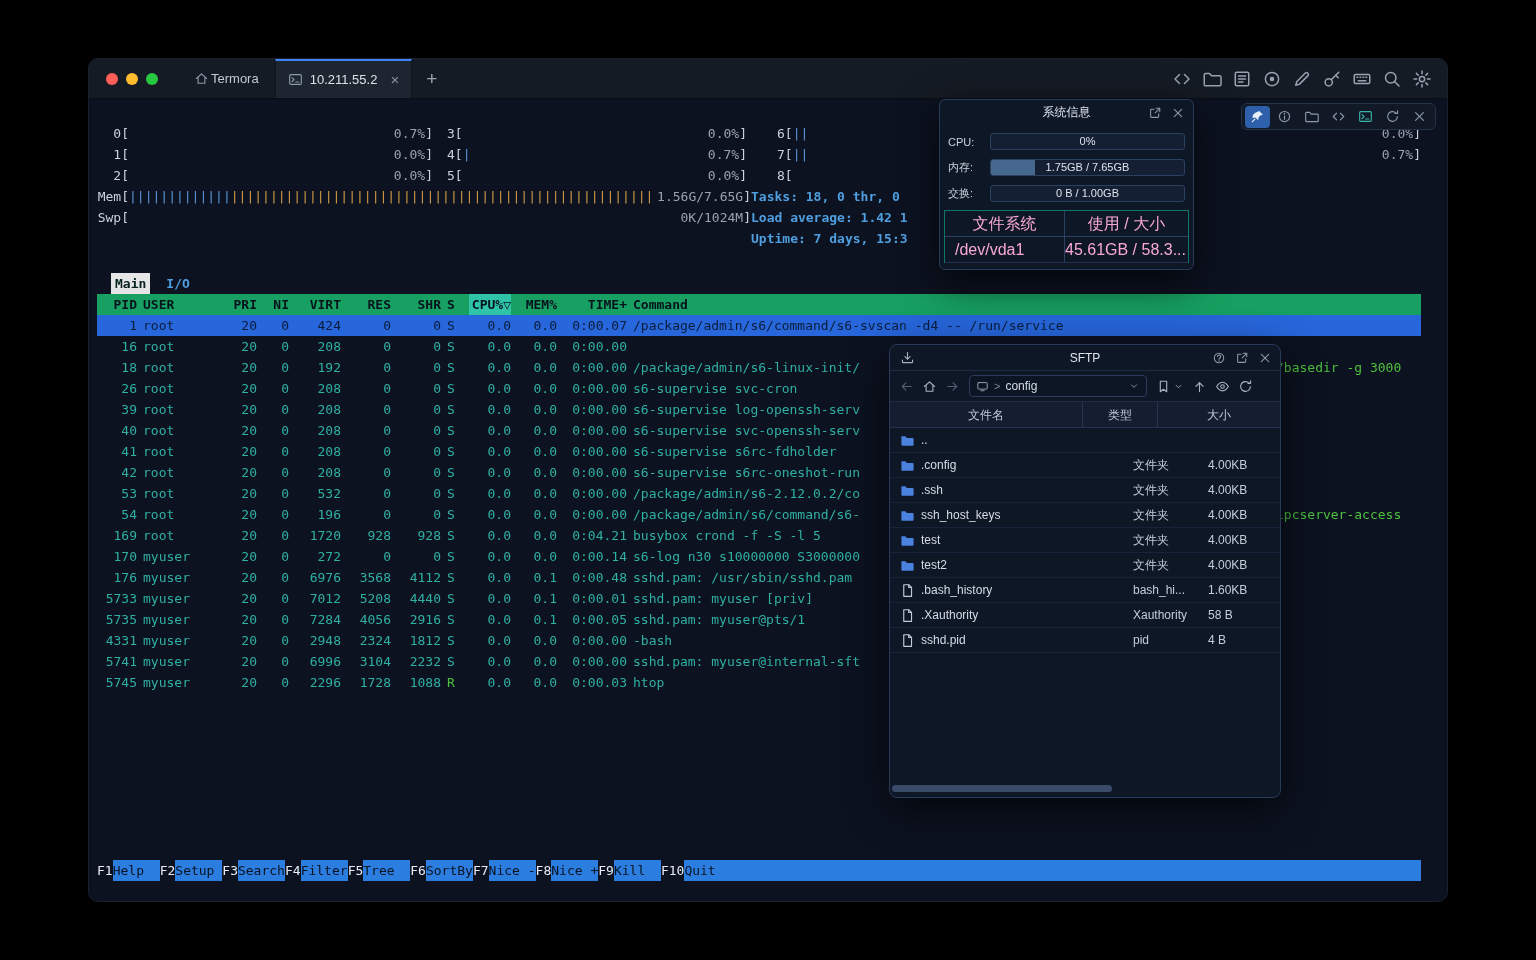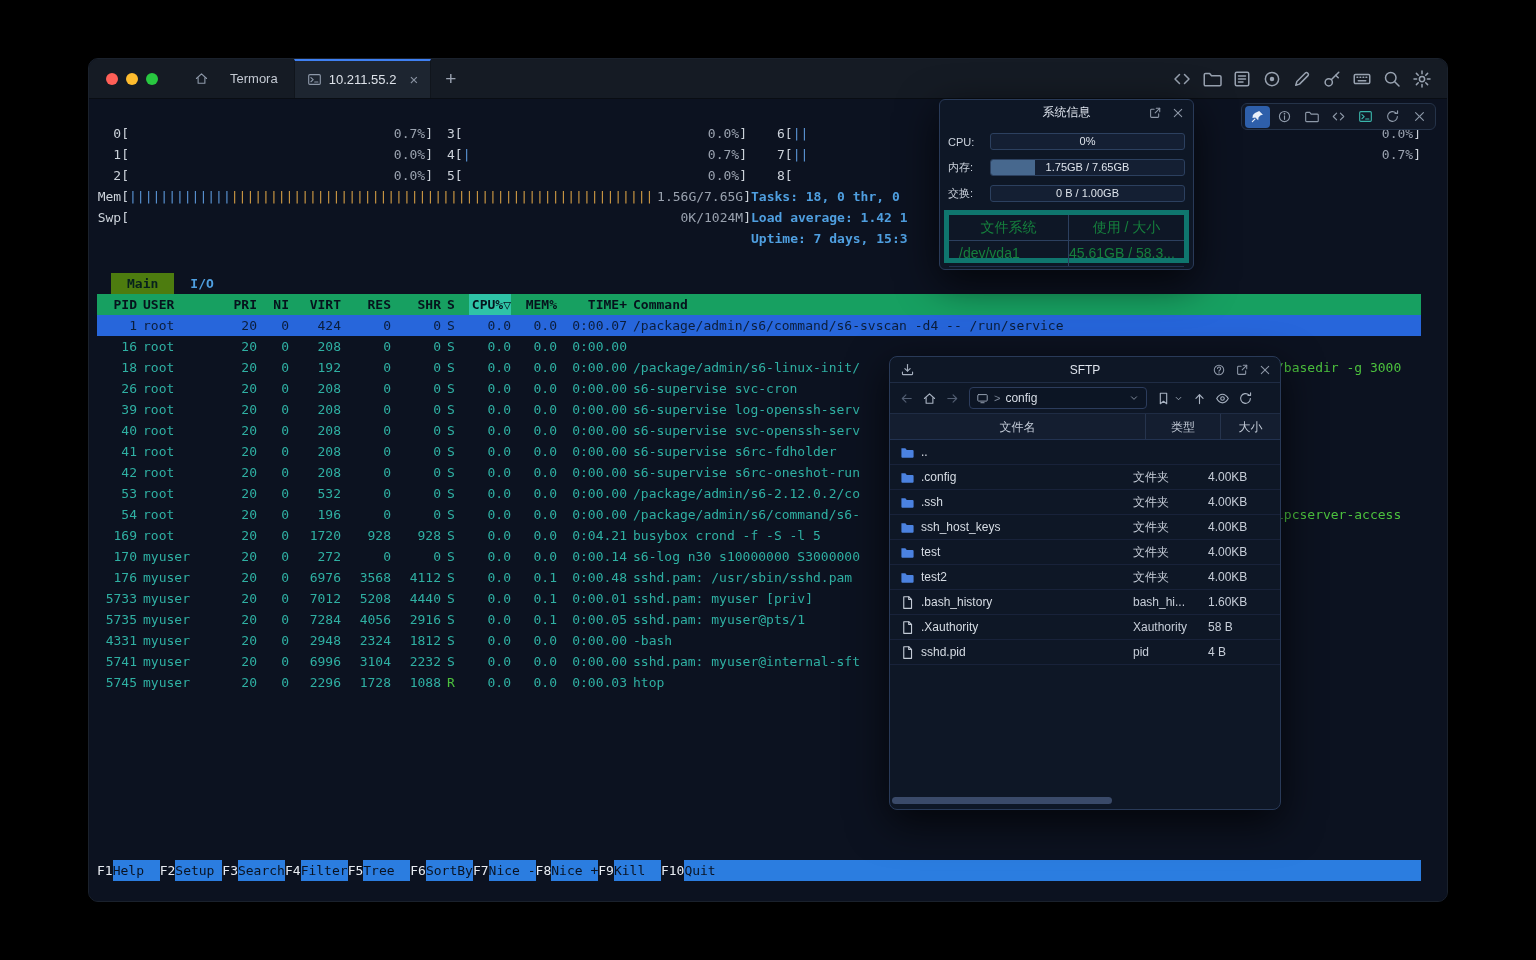--- a/index.html
+++ b/index.html
@@ -4,21 +4,21 @@
 <style>
 *{margin:0;padding:0;box-sizing:border-box}
 html,body{width:1536px;height:960px;background:#000;overflow:hidden}
 body{font-family:"Liberation Sans","DejaVu Sans",sans-serif}
 #window{position:absolute;left:88px;top:58px;width:1360px;height:844px;background:#0c1220;border-radius:10px;overflow:hidden;border:1px solid #1a212c;box-shadow:0 24px 70px rgba(0,0,0,.85)}
 
 #tabbar{position:absolute;inset:0 0 auto 0;height:40px;background:#151b24;display:flex;align-items:stretch;border-bottom:1px solid #090d13}
 .lights{display:flex;align-items:center;gap:8px;padding:0 20px 0 17px}
 .light{width:12px;height:12px;border-radius:50%}
 .l-close{background:#ff5f57}.l-min{background:#febc2e}.l-zoom{background:#28c840}
-.tab-home{display:flex;align-items:center;gap:21px;padding:0 16px;color:#c3c9d2;font-size:13px}
+.tab-home{display:flex;align-items:center;gap:2px;padding:0 16px;color:#c3c9d2;font-size:13px}
 .tab-active{display:flex;align-items:center;gap:7px;padding:0 12px;background:#1d2530;border-top:2px solid #3f80f2;color:#dde2e9;font-size:13px;border-left:1px solid #10151c;border-right:1px solid #10151c}
 .tab-close{color:#8a93a2;font-size:15px;margin-left:6px;line-height:1}
 .tab-plus{display:flex;align-items:center;color:#9aa3b1;font-size:19px;padding:0 14px}
 #chrome-toolbar{margin-left:auto;display:flex;align-items:center;gap:10px;padding-right:15px}
 .ic-btn{width:20px;height:20px;color:#98a2b0}
 .t-ic{width:15px;height:15px;color:#8d98a8;flex:none}
 .ic{display:block;width:100%;height:100%;stroke:currentColor;fill:none;stroke-width:1.2;stroke-linecap:round;stroke-linejoin:round}
 
 #terminal{position:absolute;inset:40px 0 0 0;background:#0c1220;font-family:"DejaVu Sans Mono",monospace;font-size:13px;color:#2fb0a3}
 #meters{position:absolute;left:8px;right:26px;top:24px}
@@ -30,21 +30,21 @@
 .wide{width:654px;flex:none}
 .mlabel{color:#ccd2da}
 .w4{width:32px;text-align:right}
 .ticks{color:#5a95d6}
 .cache{color:#cf9a43}
 .mfill{flex:1}
 .mpct,.mtext{color:#9aa2af}
 .mbr{color:#ccd2da}
 .meta{color:#4f9fe0;font-weight:bold}
 #screen-tabs{position:absolute;left:8px;top:174px;height:21px;line-height:21px;display:flex;gap:16px;padding-left:14px;font-weight:bold}
-.stab-active{background:#4d7c0f;color:#07211d;padding:0 16px}
+.stab-active{background:#e5e5e5;color:#07211d;padding:0 4px}
 .stab{color:#4f9fe0}
 .prow{display:grid;grid-template-columns:40px 70px 38px 26px 46px 44px 44px 16px 42px 40px 64px minmax(0,1fr);column-gap:6px;height:21px;line-height:21px;white-space:pre;position:relative}
 .prow>div{min-width:0}
 .r{text-align:right}.l{text-align:left}
 .cmd{overflow:hidden}
 #htop-header{position:absolute;left:8px;right:26px;top:195px;background:#17a061;color:#06131d;font-weight:bold}
 #htop-header .sort{background:#2fc3a7}
 #proc-rows{position:absolute;left:8px;right:26px;top:216px}
 .prow.sel{background:#2766db;color:#0b1d3a}
 .green{color:#4cc13e}
@@ -58,43 +58,43 @@
 .panel{position:absolute;background:#0e1726;border:1px solid #293a58;box-shadow:0 12px 40px rgba(0,0,0,.7);z-index:10}
 .p-title{height:25px;display:flex;align-items:center;justify-content:center;color:#dde3ec;font-size:12px;position:relative}
 .pt-icons{position:absolute;right:8px;display:flex;gap:9px;align-items:center}
 .pt-ic{width:14px;height:14px;color:#8e98a8}
 #sysinfo{left:850px;top:40px;width:255px;height:171px;border-radius:6px}
 .si-row{display:flex;align-items:center;height:19px;margin:7px 8px 0}
 .si-label{width:42px;color:#ccd3dd;font-size:11px;flex:none}
 .si-bar{flex:1;height:17px;background:#141f33;border:1px solid #2c405f;border-radius:3px;position:relative;overflow:hidden}
 .si-fill{position:absolute;left:0;top:0;bottom:0;background:#47688e}
 .si-value{position:absolute;inset:0;text-align:center;font-size:11px;color:#dde3eb;line-height:15px}
-.si-table{position:absolute;left:4px;right:4px;top:110px;bottom:6px;border:5px solid #0f766e;font-size:14px;color:#15803d}
+.si-table{position:absolute;left:4px;right:4px;top:110px;bottom:6px;border:1px solid #0f766e;font-size:16px;color:#f9a8d4}
 .si-thead{display:flex;height:26px;line-height:25px;border-bottom:1px solid #2c405f;text-align:center}
 .si-th1{width:120px;border-right:1px solid #2c405f;flex:none}
 .si-th2{flex:1}
 .si-trow{display:flex;height:26px;line-height:25px;border-bottom:1px solid #223250}
 .si-td1{width:120px;border-right:1px solid #2c405f;padding-left:10px;flex:none}
 .si-td2{flex:1;text-align:left}
 
-#sftp{left:800px;top:297px;width:392px;height:454px;border-radius:8px}
+#sftp{left:800px;top:285px;width:392px;height:454px;border-radius:8px}
 #sftp .p-title{height:26px;border-bottom:1px solid #1f2c44}
 .sftp-dl{position:absolute;left:10px;width:15px;height:15px;color:#a6b0bf}
 .sftp-toolbar{height:31px;display:flex;align-items:center;padding:0 9px;gap:9px;border-bottom:1px solid #1f2c44}
 .navgrp{display:flex;align-items:center;gap:8px}
 .nav-ic{width:15px;height:15px;color:#a8b2c1}
 .nav-ic.dim{color:#525e72}
 .nav-ic.small{width:11px;height:11px;margin-left:-6px}
 #pathbox{width:178px;height:22px;border:1px solid #2c3c5c;border-radius:4px;background:#0c1524;display:flex;align-items:center;padding:0 6px;gap:5px;color:#96a1b2}
 .p-ic{width:13px;height:13px;flex:none}
 .p-sep{font-size:11px;color:#7d8899}
 .path-seg{color:#d6dce5;font-size:12px}
 #pathbox .chev{width:12px;height:12px;margin-left:auto;color:#8c97a8}
 .sftp-head{display:flex;height:26px;line-height:26px;background:#141e30;border-bottom:1px solid #223250;color:#c2cad6;font-size:12px;text-align:center}
-.col-name{width:256px;border-right:1px solid #26344d;flex:none}
+.col-name{width:193px;border-right:1px solid #26344d;flex:none}
 .col-type{width:75px;border-right:1px solid #26344d;flex:none}
 .col-size{flex:1}
 .sftp-row{display:flex;height:25px;align-items:center;border-bottom:1px solid #18223a;font-size:12px;color:#d6dce4}
 .f-name{width:235px;display:flex;align-items:center;gap:6px;padding-left:10px;flex:none;overflow:hidden;white-space:nowrap}
 .f-icon{width:15px;height:15px;flex:none}
 .folder .f-icon{color:#4b82e0}
 .file .f-icon{color:#c3cbd6}
 .f-type{width:75px;padding-left:8px;color:#c6cdd8;flex:none;overflow:hidden;white-space:nowrap}
 .f-size{flex:1;padding-left:8px;color:#c6cdd8}
 .sftp-scroll{position:absolute;left:2px;bottom:5px;width:220px;height:7px;background:#3a4a69;border-radius:4px}

